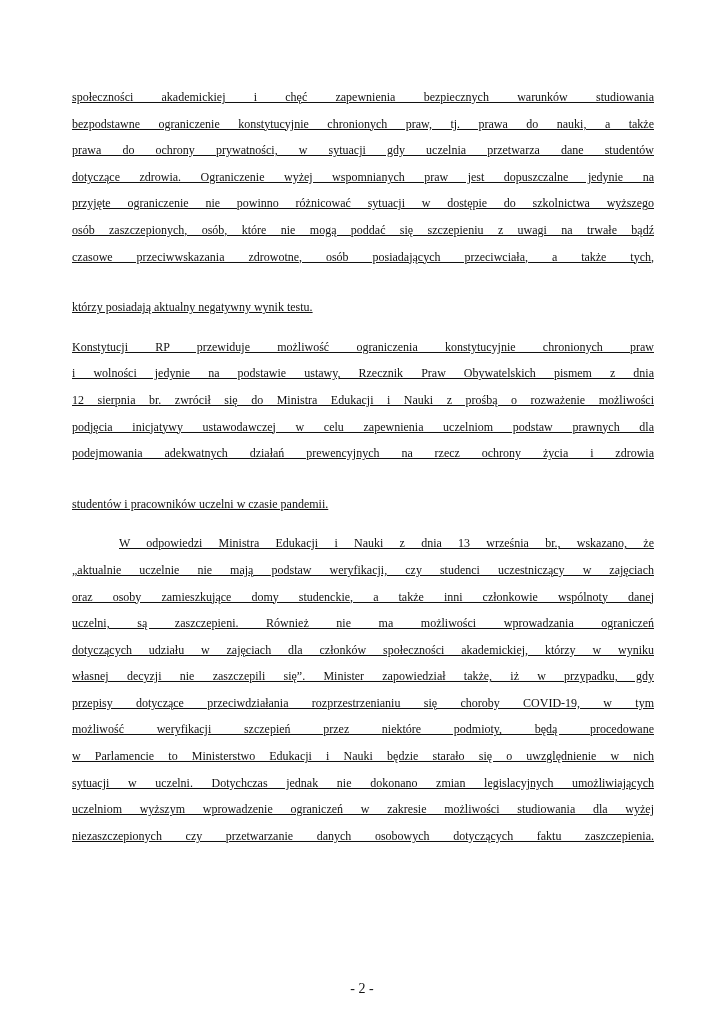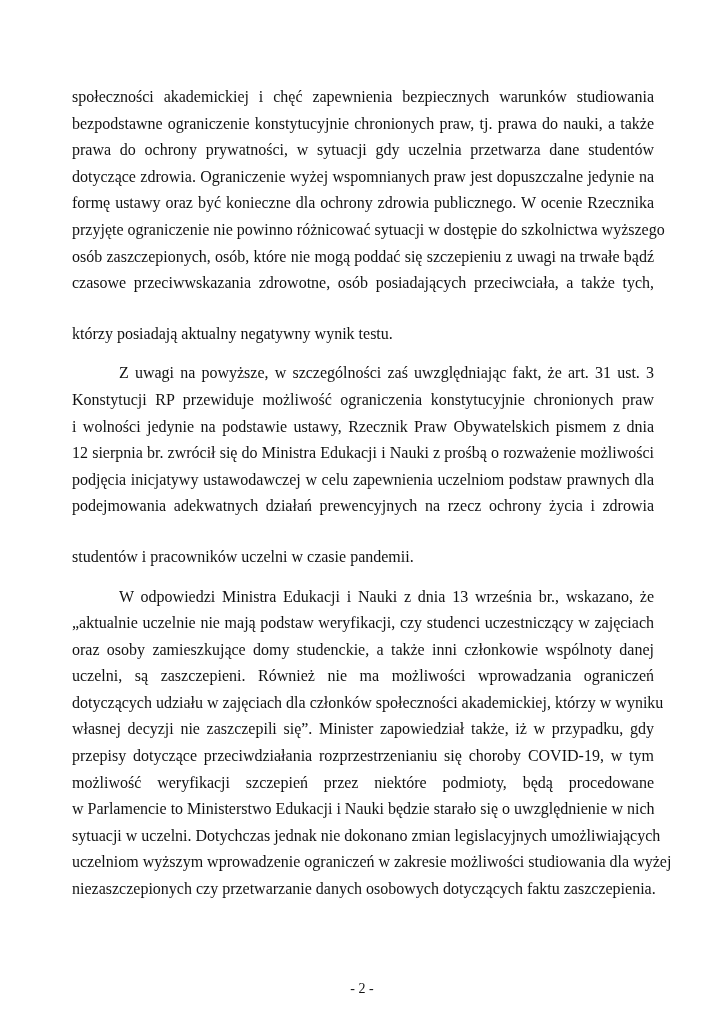--- a/index.html
+++ b/index.html
@@ -18,24 +18,25 @@
     .page {
       position: absolute;
       left: 72px;
       top: 84px;
       width: 582px;
     }
     .line {
       display: block;
       height: 26.6px;
       line-height: 26.6px;
-      font-size: 16px;
+      font-size: 12px;
       white-space: nowrap;
       text-align: justify;
       text-align-last: justify;
+      text-decoration: underline;
     }
     .line.last {
       text-align-last: left;
       margin-top: 24px;
     }
     .line.indent {
       padding-left: 47px;
     }
     .para-gap {
       height: 13px;
@@ -52,29 +53,27 @@
   </style>
 </head>
 <body>
 
 <div class="page">
   <div>
     <span class="line">społeczności akademickiej i chęć zapewnienia bezpiecznych warunków studiowania</span>
     <span class="line">bezpodstawne ograniczenie konstytucyjnie chronionych praw, tj. prawa do nauki, a także</span>
     <span class="line">prawa do ochrony prywatności, w sytuacji gdy uczelnia przetwarza dane studentów</span>
     <span class="line">dotyczące zdrowia. Ograniczenie wyżej wspomnianych praw jest dopuszczalne jedynie na</span>
-    <span class="line">formę ustawy oraz być konieczne dla ochrony zdrowia publicznego. W ocenie Rzecznika</span>
     <span class="line">przyjęte ograniczenie nie powinno różnicować sytuacji w dostępie do szkolnictwa wyższego</span>
     <span class="line">osób zaszczepionych, osób, które nie mogą poddać się szczepieniu z uwagi na trwałe bądź</span>
     <span class="line">czasowe przeciwwskazania zdrowotne, osób posiadających przeciwciała, a także tych,</span>
     <span class="line last">którzy posiadają aktualny negatywny wynik testu.</span>
   </div>
   <div class="para-gap"></div>
   <div>
-    <span class="line indent">Z uwagi na powyższe, w szczególności zaś uwzględniając fakt, że art. 31 ust. 3</span>
     <span class="line">Konstytucji RP przewiduje możliwość ograniczenia konstytucyjnie chronionych praw</span>
     <span class="line">i wolności jedynie na podstawie ustawy, Rzecznik Praw Obywatelskich pismem z dnia</span>
     <span class="line">12 sierpnia br. zwrócił się do Ministra Edukacji i Nauki z prośbą o rozważenie możliwości</span>
     <span class="line">podjęcia inicjatywy ustawodawczej w celu zapewnienia uczelniom podstaw prawnych dla</span>
     <span class="line">podejmowania adekwatnych działań prewencyjnych na rzecz ochrony życia i zdrowia</span>
     <span class="line last">studentów i pracowników uczelni w czasie pandemii.</span>
   </div>
   <div class="para-gap"></div>
   <div>
     <span class="line indent">W odpowiedzi Ministra Edukacji i Nauki z dnia 13 września br., wskazano, że</span>

